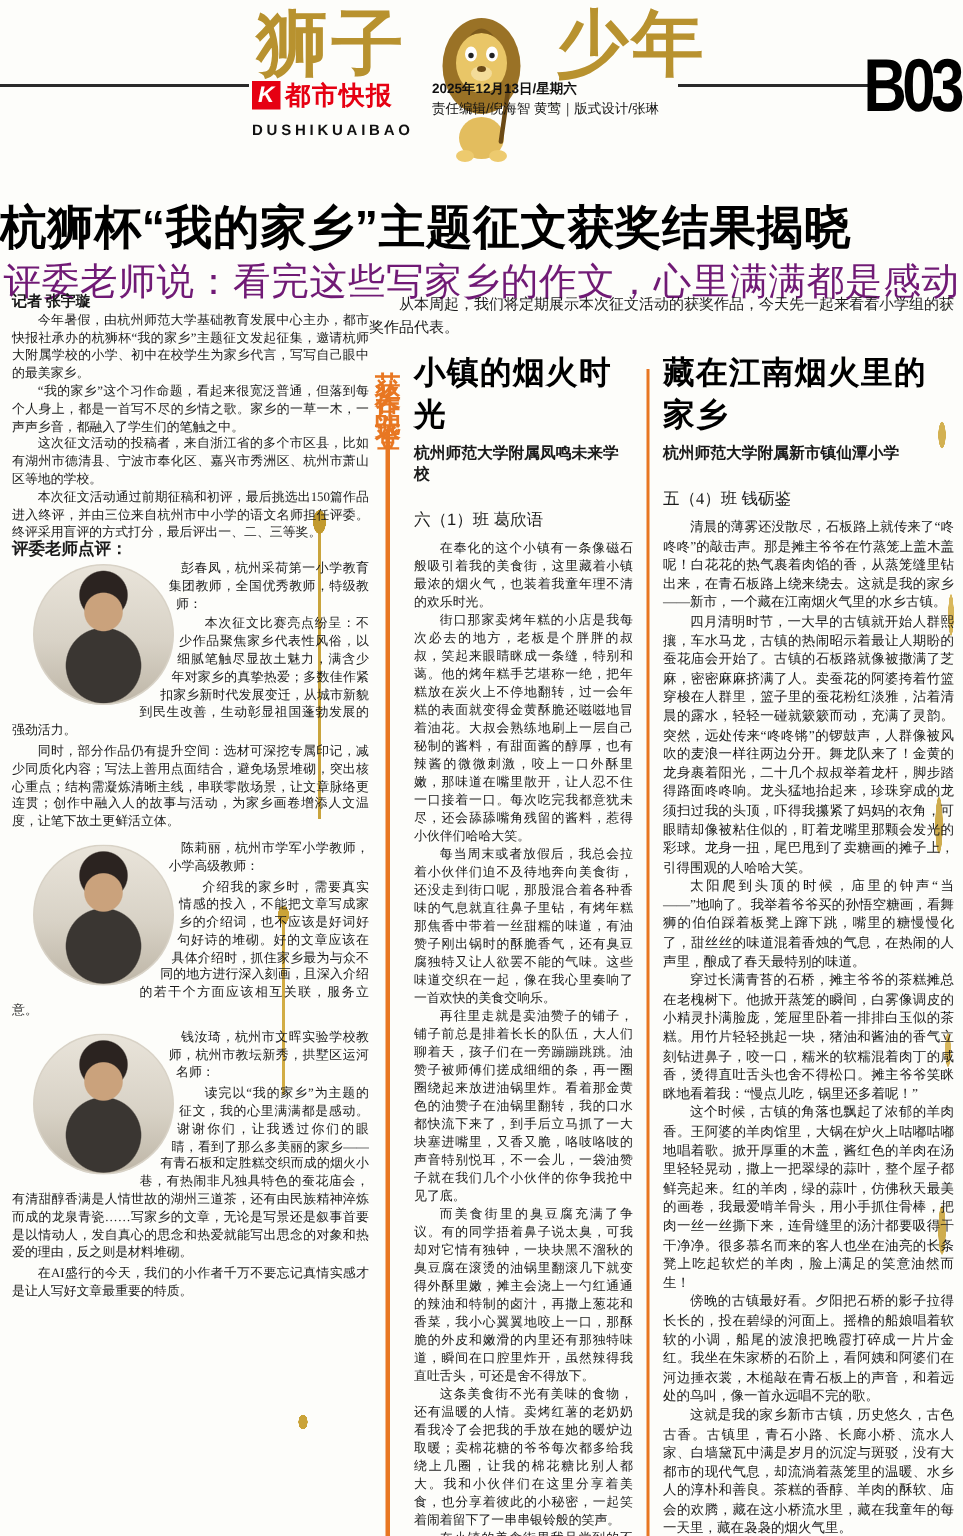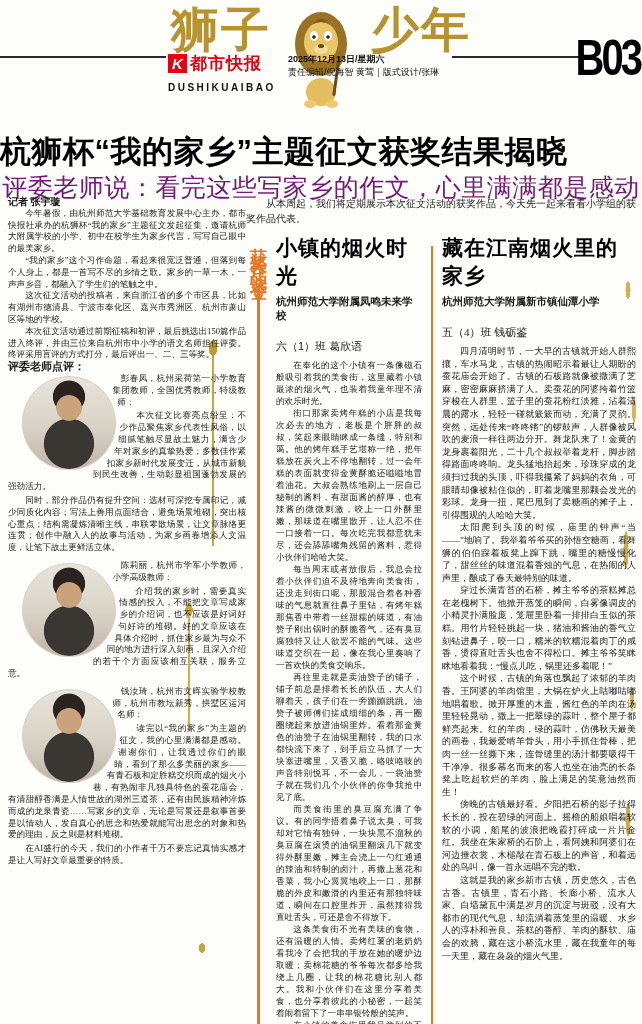--- a/index.html
+++ b/index.html
@@ -184,20 +184,21 @@
           <p class="body-p">这条美食街不光有美味的食物，还有温暖的人情。卖烤红薯的老奶奶看我冷了会把我的手放在她的暖炉边取暖；卖棉花糖的爷爷每次都多给我绕上几圈，让我的棉花糖比别人都大。我和小伙伴们在这里分享着美食，也分享着彼此的小秘密，一起笑着闹着留下了一串串银铃般的笑声。</p>
           <p class="body-p">在小镇的美食街里我品尝到的不仅仅是各种美味的食物，更是家乡独有的味道和浓浓的烟火气，它见证了我的成长，承载着我童年里最美好的回忆，无论以后我走到哪里，这条美食街都会是我心中最温暖最眷恋的地方。</p>
         </div>
 
         <div class="divider-v"></div>
 
         <div class="article article-right">
           <h3 class="article-title">藏在江南烟火里的家乡</h3>
           <p class="article-school">杭州师范大学附属新市镇仙潭小学</p>
           <p class="article-author">五（4）班 钱砺鉴</p>
+          <p class="body-p">清晨的薄雾还没散尽，石板路上就传来了“咚咚咚”的敲击声。那是摊主爷爷在竹蒸笼上盖木盖呢！白花花的热气裹着肉馅的香，从蒸笼缝里钻出来，在青石板路上绕来绕去。这就是我的家乡——新市，一个藏在江南烟火气里的水乡古镇。</p>
           <p class="body-p">四月清明时节，一大早的古镇就开始人群熙攘，车水马龙，古镇的热闹昭示着最让人期盼的蚕花庙会开始了。古镇的石板路就像被撒满了芝麻，密密麻麻挤满了人。卖蚕花的阿婆挎着竹篮穿梭在人群里，篮子里的蚕花粉红淡雅，沾着清晨的露水，轻轻一碰就簌簌而动，充满了灵韵。突然，远处传来“咚咚锵”的锣鼓声，人群像被风吹的麦浪一样往两边分开。舞龙队来了！金黄的龙身裹着阳光，二十几个叔叔举着龙杆，脚步踏得路面咚咚响。龙头猛地抬起来，珍珠穿成的龙须扫过我的头顶，吓得我攥紧了妈妈的衣角，可眼睛却像被粘住似的，盯着龙嘴里那颗会发光的彩球。龙身一扭，尾巴甩到了卖糖画的摊子上，引得围观的人哈哈大笑。</p>
           <p class="body-p">太阳爬到头顶的时候，庙里的钟声“当——”地响了。我举着爷爷买的孙悟空糖画，看舞狮的伯伯踩着板凳上蹿下跳，嘴里的糖慢慢化了，甜丝丝的味道混着香烛的气息，在热闹的人声里，酿成了春天最特别的味道。</p>
           <p class="body-p">穿过长满青苔的石桥，摊主爷爷的茶糕摊总在老槐树下。他掀开蒸笼的瞬间，白雾像调皮的小精灵扑满脸庞，笼屉里卧着一排排白玉似的茶糕。用竹片轻轻挑起一块，猪油和酱油的香气立刻钻进鼻子，咬一口，糯米的软糯混着肉丁的咸香，烫得直吐舌头也舍不得松口。摊主爷爷笑眯眯地看着我：“慢点儿吃，锅里还多着呢！”</p>
           <p class="body-p">这个时候，古镇的角落也飘起了浓郁的羊肉香。王阿婆的羊肉馆里，大锅在炉火上咕嘟咕嘟地唱着歌。掀开厚重的木盖，酱红色的羊肉在汤里轻轻晃动，撒上一把翠绿的蒜叶，整个屋子都鲜亮起来。红的羊肉，绿的蒜叶，仿佛秋天最美的画卷，我最爱啃羊骨头，用小手抓住骨棒，把肉一丝一丝撕下来，连骨缝里的汤汁都要吸得干干净净。很多慕名而来的客人也坐在油亮的长条凳上吃起软烂的羊肉，脸上满足的笑意油然而生！</p>
           <p class="body-p">傍晚的古镇最好看。夕阳把石桥的影子拉得长长的，投在碧绿的河面上。摇橹的船娘唱着软软的小调，船尾的波浪把晚霞打碎成一片片金红。我坐在朱家桥的石阶上，看阿姨和阿婆们在河边捶衣裳，木槌敲在青石板上的声音，和着远处的鸟叫，像一首永远唱不完的歌。</p>
           <p class="body-p">这就是我的家乡新市古镇，历史悠久，古色古香。古镇里，青石小路、长廊小桥、流水人家、白墙黛瓦中满是岁月的沉淀与斑驳，没有大都市的现代气息，却流淌着蒸笼里的温暖、水乡人的淳朴和善良。茶糕的香醇、羊肉的酥软、庙会的欢腾，藏在这小桥流水里，藏在我童年的每一天里，藏在袅袅的烟火气里。</p>
 
         </div>
       </div>
     </div>

